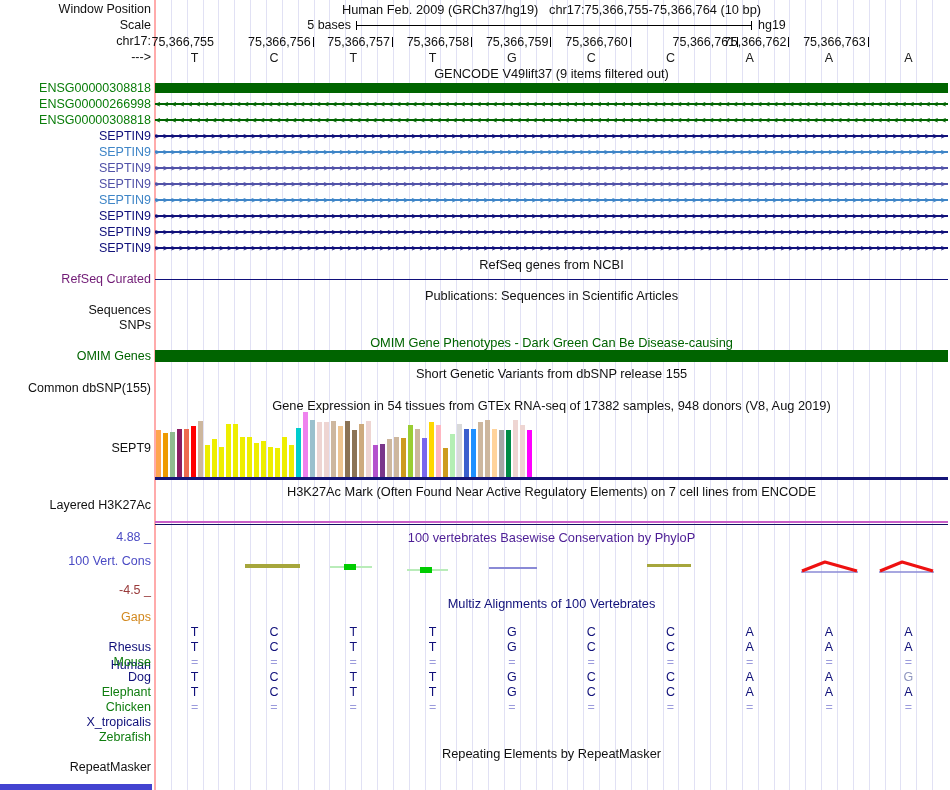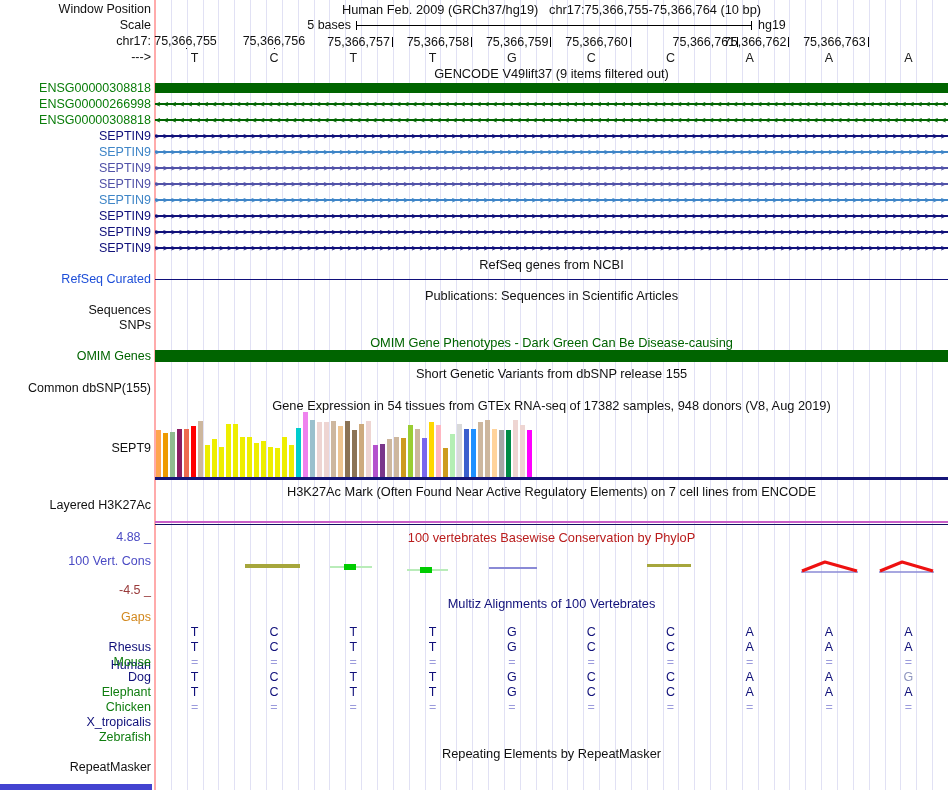--- a/index.html
+++ b/index.html
@@ -40,25 +40,25 @@
   </div>
 
   <div class="lbl" style="top:18px">Scale</div>
   <div class="abs" style="top:18px;left:155px;width:196px;text-align:right">5 bases</div>
   <div class="abs" style="top:21px;left:356px;width:394px;height:9px;border-left:1px solid #000;border-right:1px solid #000;
        background:linear-gradient(to bottom,transparent 4px,#000 4px,#000 5px,transparent 5px)"></div>
   <div class="abs" style="top:18px;left:758px">hg19</div>
 
   <div class="lbl" style="top:34px">chr17:</div>
   <div class="abs" style="top:34px;left:155px;width:793px;height:15px" id="coords-row">
-      <div class="cell coordcell" style="left: 0px; width: 61px; flex-direction: column;">
+      <div class="cell coordcell" style="left: 0px; width: 61px;">
         <span>75,366,755</span>
         <div class="tick"></div>
       </div>
-      <div class="cell coordcell" style="left: 79.3px; width: 79.3px; flex-direction: column;">
+      <div class="cell coordcell" style="left: 79.3px; width: 79.3px;">
         <span>75,366,756</span>
         <div class="tick"></div>
       </div>
       <div class="cell coordcell" style="left: 158.6px; width: 79.3px;">
         <span>75,366,757</span>
         <div class="tick"></div>
       </div>
       <div class="cell coordcell" style="left: 237.9px; width: 79.3px;">
         <span>75,366,758</span>
         <div class="tick"></div>
@@ -173,21 +173,21 @@
       <div class="generow" style="top: 160px;">
         <div class="lbl" style="top: 1px; color: rgb(16, 16, 122);">SEPTIN9</div>
         <div class="genecontent">
           <div class="geneline" style="background: rgb(16, 16, 122);"></div>
           <div class="arrows" style="color: rgb(16, 16, 122);">&gt;&gt;&gt;&gt;&gt;&gt;&gt;&gt;&gt;&gt;&gt;&gt;&gt;&gt;&gt;&gt;&gt;&gt;&gt;&gt;&gt;&gt;&gt;&gt;&gt;&gt;&gt;&gt;&gt;&gt;&gt;&gt;&gt;&gt;&gt;&gt;&gt;&gt;&gt;&gt;&gt;&gt;&gt;&gt;&gt;&gt;&gt;&gt;&gt;&gt;&gt;&gt;&gt;&gt;&gt;&gt;&gt;&gt;&gt;&gt;&gt;&gt;&gt;&gt;&gt;&gt;&gt;&gt;&gt;&gt;&gt;&gt;&gt;&gt;&gt;&gt;&gt;&gt;&gt;&gt;&gt;&gt;&gt;&gt;&gt;&gt;&gt;&gt;&gt;&gt;&gt;&gt;&gt;&gt;&gt;&gt;&gt;&gt;&gt;&gt;&gt;&gt;&gt;&gt;&gt;&gt;&gt;&gt;&gt;&gt;&gt;&gt;&gt;&gt;&gt;</div>
         </div>
       </div>
     </div>
 
   <div class="title" style="top:257px">RefSeq genes from NCBI</div>
-  <div class="lbl" style="top: 272px; color: #1d4ed8;" id="refseq-label">RefSeq Curated</div>
+  <div class="lbl" style="top: 272px; color: #701a75;" id="refseq-label">RefSeq Curated</div>
   <div class="fullbar" style="top: 278.5px; height: 1.3px; background: rgb(16, 16, 122);" id="refseq-line"></div>
 
   <div class="title" style="top:288px">Publications: Sequences in Scientific Articles</div>
   <div class="lbl" style="top:303px">Sequences</div>
   <div class="lbl" style="top:318px">SNPs</div>
 
   <div class="title" style="top: 335px; color: rgb(0, 100, 0);" id="omim-title">OMIM Gene Phenotypes - Dark Green Can Be Disease-causing</div>
   <div class="lbl" style="top: 349px; color: rgb(0, 100, 0);" id="omim-label">OMIM Genes</div>
   <div class="fullbar" style="top: 350px; height: 12px; background: rgb(0, 100, 0);" id="omim-bar"></div>
 
@@ -253,21 +253,21 @@
       <div class="gtexbar" style="left: 372px; height: 46.8px; background: rgb(255, 0, 255);"></div>
     </div>
   <div class="fullbar" style="top: 477px; height: 3px; background: rgb(21, 21, 120);" id="gtex-baseline"></div>
 
   <div class="title" style="top:484px">H3K27Ac Mark (Often Found Near Active Regulatory Elements) on 7 cell lines from ENCODE</div>
   <div class="lbl" style="top:498px">Layered H3K27Ac</div>
   <div class="fullbar" style="top: 521px; height: 2px; background: rgb(201, 95, 201);" id="h3k-line"></div>
   <div class="fullbar" style="top: 523.5px; height: 1.4px; background: rgb(16, 16, 96);" id="h3k-underline"></div>
 
   <div class="lbl" style="top: 530px; color: rgb(74, 74, 196);" id="phylop-max">4.88 _</div>
-  <div class="title" style="top: 530px; color: #b91c1c;" id="phylop-title">100 vertebrates Basewise Conservation by PhyloP</div>
+  <div class="title" style="top: 530px; color: #4c1d95;" id="phylop-title">100 vertebrates Basewise Conservation by PhyloP</div>
   <div class="lbl" style="top: 554px; color: rgb(74, 74, 196);" id="phylop-label">100 Vert. Cons</div>
   <div class="lbl" style="top: 583px; color: rgb(153, 58, 58);" id="phylop-min">-4.5 _</div>
   <div class="abs" style="top:0;left:0;width:950px;height:790px;pointer-events:none" id="phylop-marks">
       <div class="phymark" style="left: 245px; top: 564px; width: 55px; height: 4px; background: rgb(166, 166, 60);"></div>
       <div class="phymark" style="left: 330px; top: 566px; width: 42px; height: 2px; background: rgb(185, 236, 185);"></div>
       <div class="phymark" style="left: 344px; top: 564px; width: 12px; height: 6px; background: rgb(0, 204, 0);"></div>
       <div class="phymark" style="left: 407px; top: 569px; width: 41px; height: 2px; background: rgb(185, 236, 185);"></div>
       <div class="phymark" style="left: 420px; top: 567px; width: 12px; height: 6px; background: rgb(0, 204, 0);"></div>
       <div class="phymark" style="left: 489px; top: 567px; width: 48px; height: 2px; background: rgb(138, 138, 214);"></div>
       <div class="phymark" style="left: 647px; top: 564px; width: 44px; height: 3px; background: rgb(166, 166, 60);"></div>

